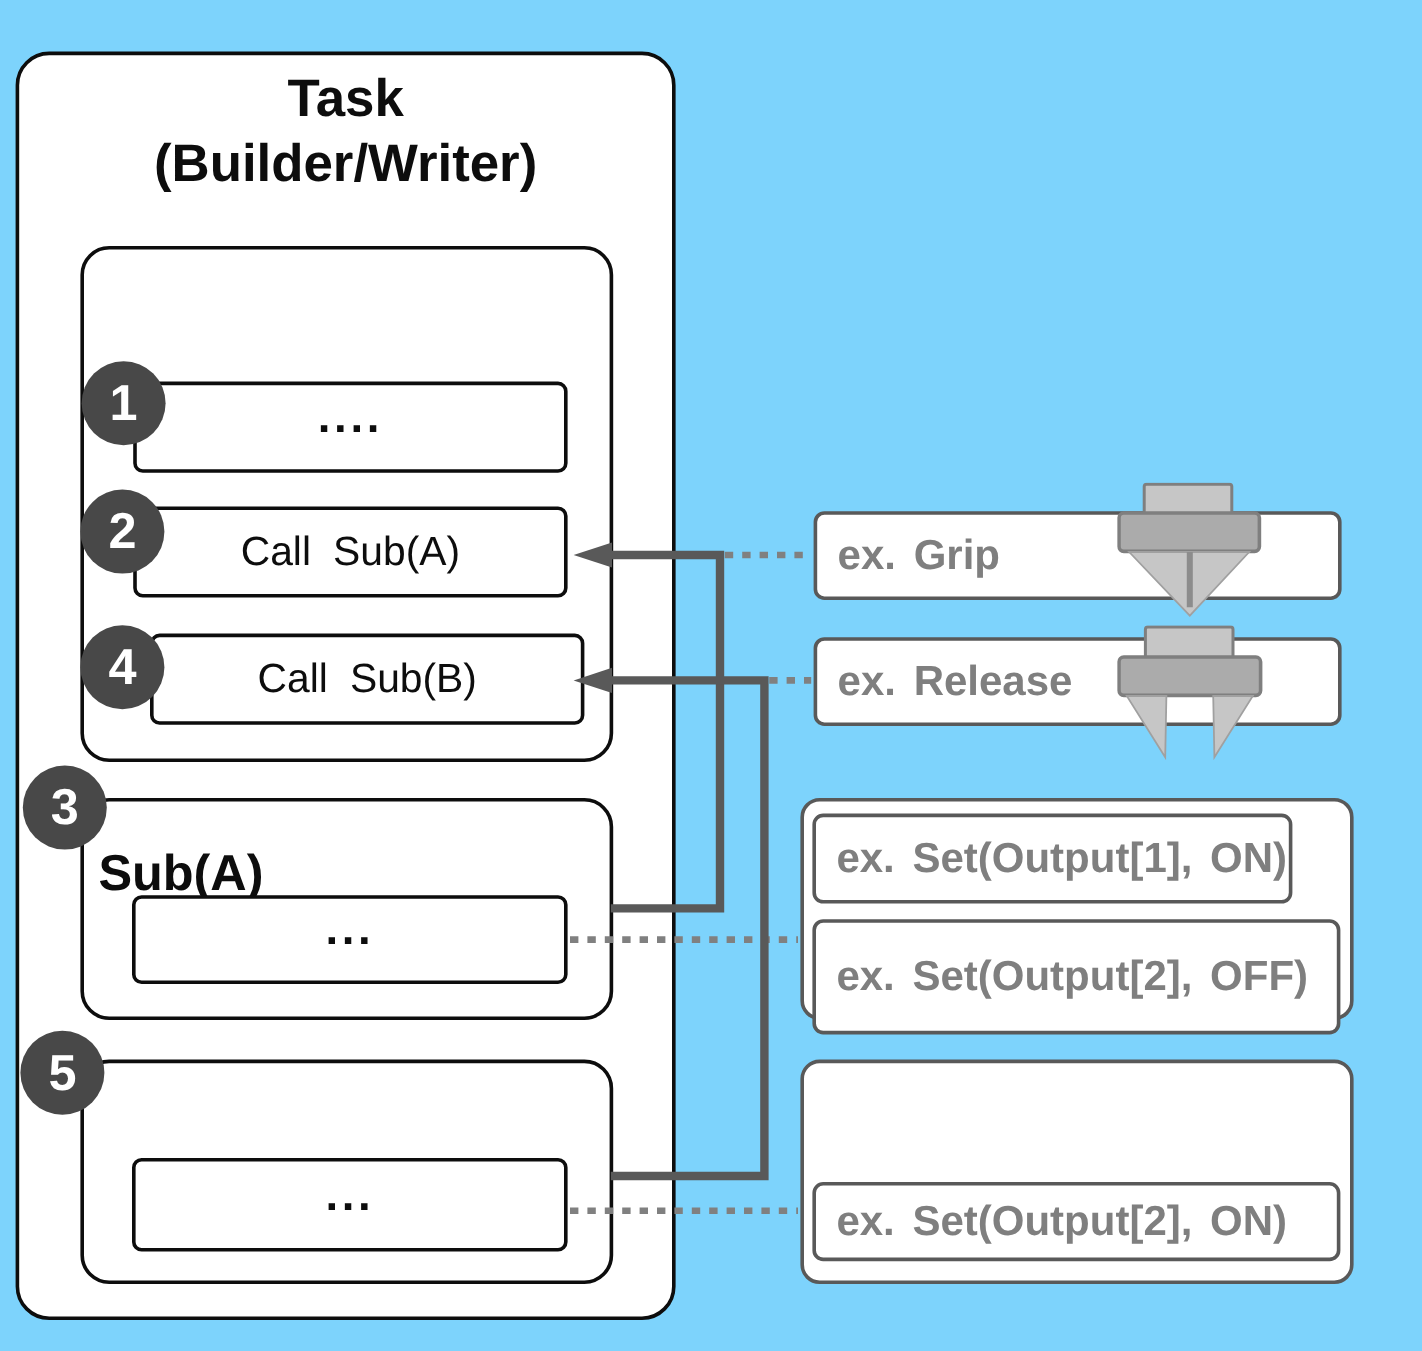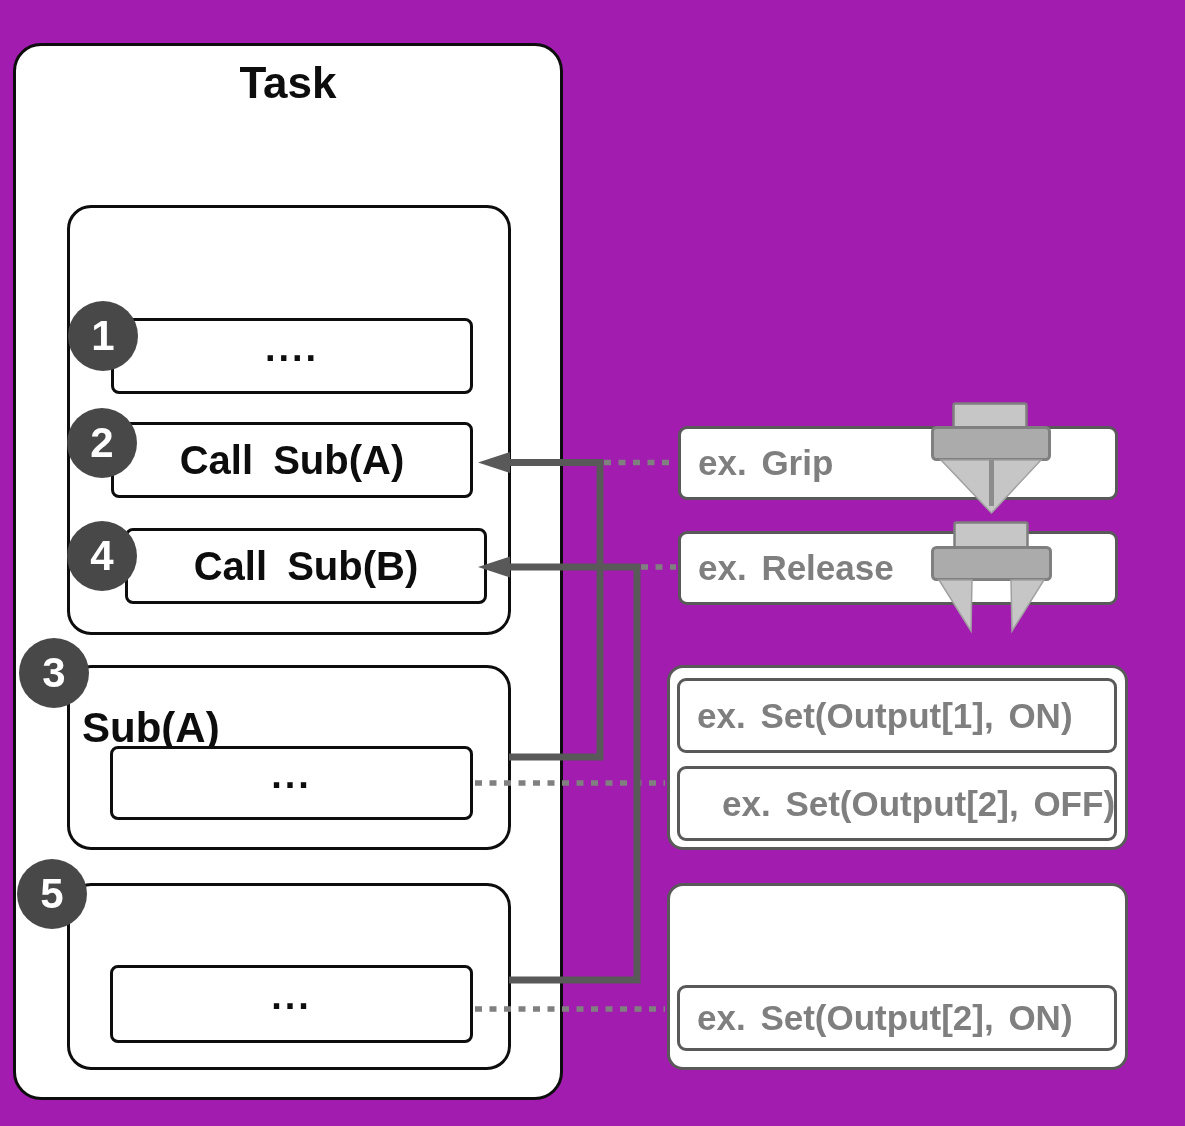--- a/index.html
+++ b/index.html
@@ -1,35 +1,35 @@
 <!DOCTYPE html>
 <html><head>
 <meta charset="utf-8">
 <style>
   html,body{margin:0;padding:0;background:#ffffff;}
   body{font-family:"Liberation Sans", sans-serif;}
-  #canvas{position:relative;width:1185px;height:1126px;background:#a21caf;overflow:hidden;}
+  #canvas{position:relative;width:1185px;height:1126px;background:#7dd3fc;overflow:hidden;}
 
   
   .blackbox{position:absolute;border:3px solid #0d0d0d;background:#fff;box-sizing:border-box;}
   .r28{border-radius:28px;} .r24{border-radius:24px;} .r8{border-radius:8px;}
 
   
   .graybox{position:absolute;border:3px solid #595959;background:#fff;box-sizing:border-box;}
   .r16{border-radius:16px;} .r9{border-radius:9px;}
 
   .center{display:flex;align-items:center;justify-content:center;}
 
   .task-title{position:absolute;left:13px;top:56px;width:550px;text-align:center;
       font-size:44px;line-height:54px;font-weight:bold;color:#0d0d0d;}
   .main-title{position:absolute;left:67px;top:216px;width:444px;text-align:center;
       font-size:42px;font-weight:bold;color:#0d0d0d;}
   .sub-title{position:absolute;font-size:42px;font-weight:bold;color:#0d0d0d;}
 
-  .step-label{font-size:40px;font-weight:bold;color:#0d0d0d;word-spacing:9px;}
+  .step-label{font-size:34px;font-weight:normal;color:#0d0d0d;word-spacing:9px;}
   .dots{font-size:38px;font-weight:bold;color:#0d0d0d;letter-spacing:3px;transform:translateY(-8px);}
 
   .badge{position:absolute;width:70px;height:70px;border-radius:50%;background:#484848;
       display:flex;align-items:center;justify-content:center;
       color:#ffffff;font-size:42px;font-weight:bold;z-index:4;}
 
   .ex-label{font-size:35px;font-weight:bold;color:#7f7f7f;word-spacing:5px;
       padding-left:17px;white-space:nowrap;}
   .exbox{display:flex;align-items:center;}
 
@@ -37,20 +37,21 @@
   .icon{position:absolute;z-index:5;pointer-events:none;}
 </style>
 </head>
 <body>
 
 <div id="canvas">
 
   <div class="blackbox r28" style="left:13px;top:43px;width:550px;height:1057px;"></div>
   <div class="task-title">
     <div>Task</div>
+    <div>(Builder/Writer)</div>
   </div>
 
   <div class="blackbox r24" style="left:67px;top:205px;width:444px;height:430px;"></div>
 
   <div class="blackbox r8 center" style="left:111px;top:318px;width:362px;height:76px;">
     <span class="dots">....</span>
   </div>
 
   <div class="blackbox r8 center" style="left:111px;top:422px;width:362px;height:76px;">
     <span class="step-label">Call Sub(A)</span>
@@ -78,24 +79,24 @@
   <div class="badge" style="left:17px;top:859px;">5</div>
 
   <div class="graybox r9 exbox" style="left:678px;top:531px;width:440px;height:74px;">
     <span class="ex-label">ex. Release</span>
   </div>
   <div class="graybox r9 exbox" style="left:678px;top:426px;width:440px;height:74px;">
     <span class="ex-label">ex. Grip</span>
   </div>
 
   <div class="graybox r16" style="left:667px;top:665px;width:461px;height:185px;"></div>
-  <div class="graybox r9 exbox" style="left:677px;top:678px;width:440px;height:75px;">
+  <div class="graybox r9 exbox" style="left:677px;top:678px;width:400px;height:75px;">
     <span class="ex-label">ex. Set(Output[1], ON)</span>
   </div>
-  <div class="graybox r9 exbox" style="left:677px;top:766px;width:440px;height:75px;padding-left:25px;">
+  <div class="graybox r9 exbox" style="left:677px;top:766px;width:440px;height:96px;">
     <span class="ex-label">ex. Set(Output[2], OFF)</span>
   </div>
 
   <div class="graybox r16" style="left:667px;top:883px;width:461px;height:187px;"></div>
   <div class="graybox r9 exbox" style="left:677px;top:985px;width:440px;height:66px;">
     <span class="ex-label">ex. Set(Output[2], ON)</span>
   </div>
 
   <svg class="overlay" width="1185" height="1126" viewBox="0 0 1185 1126">
 

